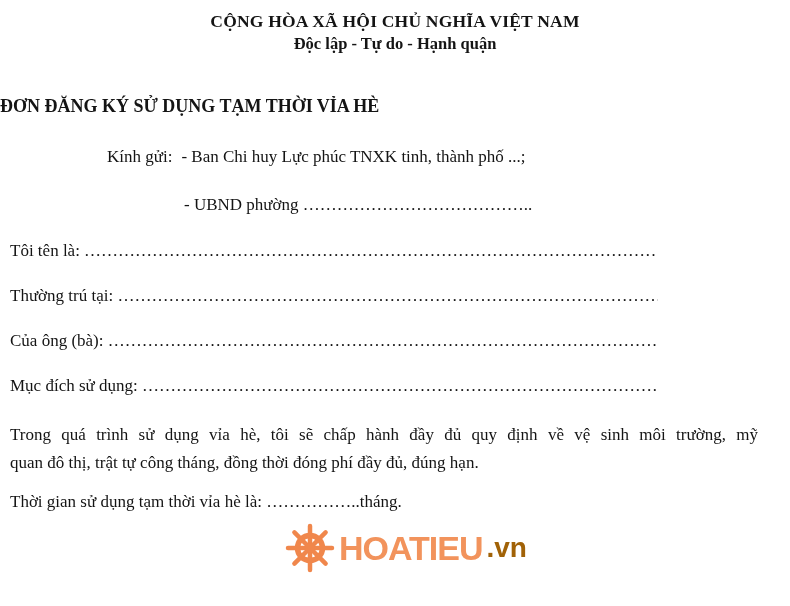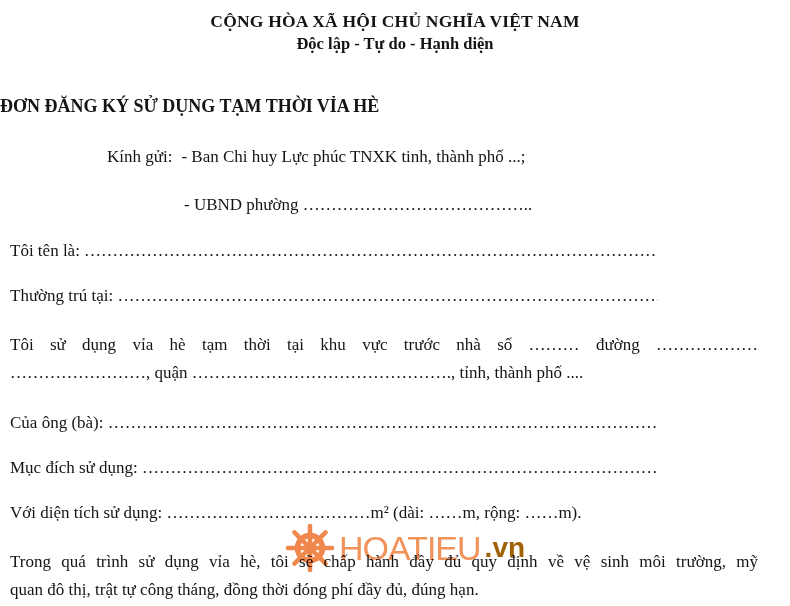--- a/index.html
+++ b/index.html
@@ -71,70 +71,65 @@
     left: 285px;
     top: 523px;
     display: flex;
     align-items: center;
     gap: 4px;
     mix-blend-mode: multiply;
     pointer-events: none;
   }
   .wm-brand {
     font-family: "Liberation Sans", "DejaVu Sans", sans-serif;
-    font-weight: 400;
+    font-weight: 700;
     font-size: 34px;
     letter-spacing: -1px;
     color: #F2935C;
     line-height: 50px;
   }
   .wm-tld {
     font-family: "Liberation Sans", "DejaVu Sans", sans-serif;
     font-weight: 700;
     font-size: 28px;
     color: #a16207;
     line-height: 50px;
   }
 </style>
 </head>
 <body>
 
 <div class="page">
 
   <div class="header">
     <div class="national-title">CỘNG HÒA XÃ HỘI CHỦ NGHĨA VIỆT NAM</div>
-    <div class="motto">Độc lập - Tự do - Hạnh diện</div>
+    <div class="motto">Độc lập - Tự do - Hạnh quận</div>
   </div>
 
   <div class="form-title">ĐƠN ĐĂNG KÝ SỬ DỤNG TẠM THỜI VỈA HÈ</div>
 
   <div class="recipients">
     <div class="recipients-row1">
       <span class="recipients-label">Kính gửi:</span>
       <span>- Ban Chi huy Lực phúc TNXK tinh, thành phố ...;</span>
     </div>
     <div class="recipients-line2">- UBND phường …………………………………..</div>
   </div>
 
   <div class="fields">
 
     <div class="field-line">Tôi tên là: ………………………………………………………………………………………………</div>
 
     <div class="field-line">Thường trú tại: …………………………………………………………………………………………</div>
 
-    <div class="para">
-      <div class="just">Tôi sử dụng vỉa hè tạm thời tại khu vực trước nhà số ……… đường ………………</div>
-      <div class="rest">……………………, quận ………………………………………., tỉnh, thành phố ....</div>
-    </div>
 
     <div class="field-line">Của ông (bà): ……………………………………………………………………………………………</div>
 
     <div class="field-line">Mục đích sử dụng: ………………………………………………………………………………………</div>
 
-    <div class="field-line no-clip">Với diện tích sử dụng: ………………………………m² (dài: ……m, rộng: ……m).</div>
 
     <div class="para">
       <div class="just">Trong quá trình sử dụng vỉa hè, tôi sẽ chấp hành đầy đủ quy định về vệ sinh môi trường, mỹ</div>
       <div class="rest">quan đô thị, trật tự công tháng, đồng thời đóng phí đầy đủ, đúng hạn.</div>
     </div>
 
     <div class="duration-line">Thời gian sử dụng tạm thời vỉa hè là: ……………..tháng.</div>
 
   </div>
 

